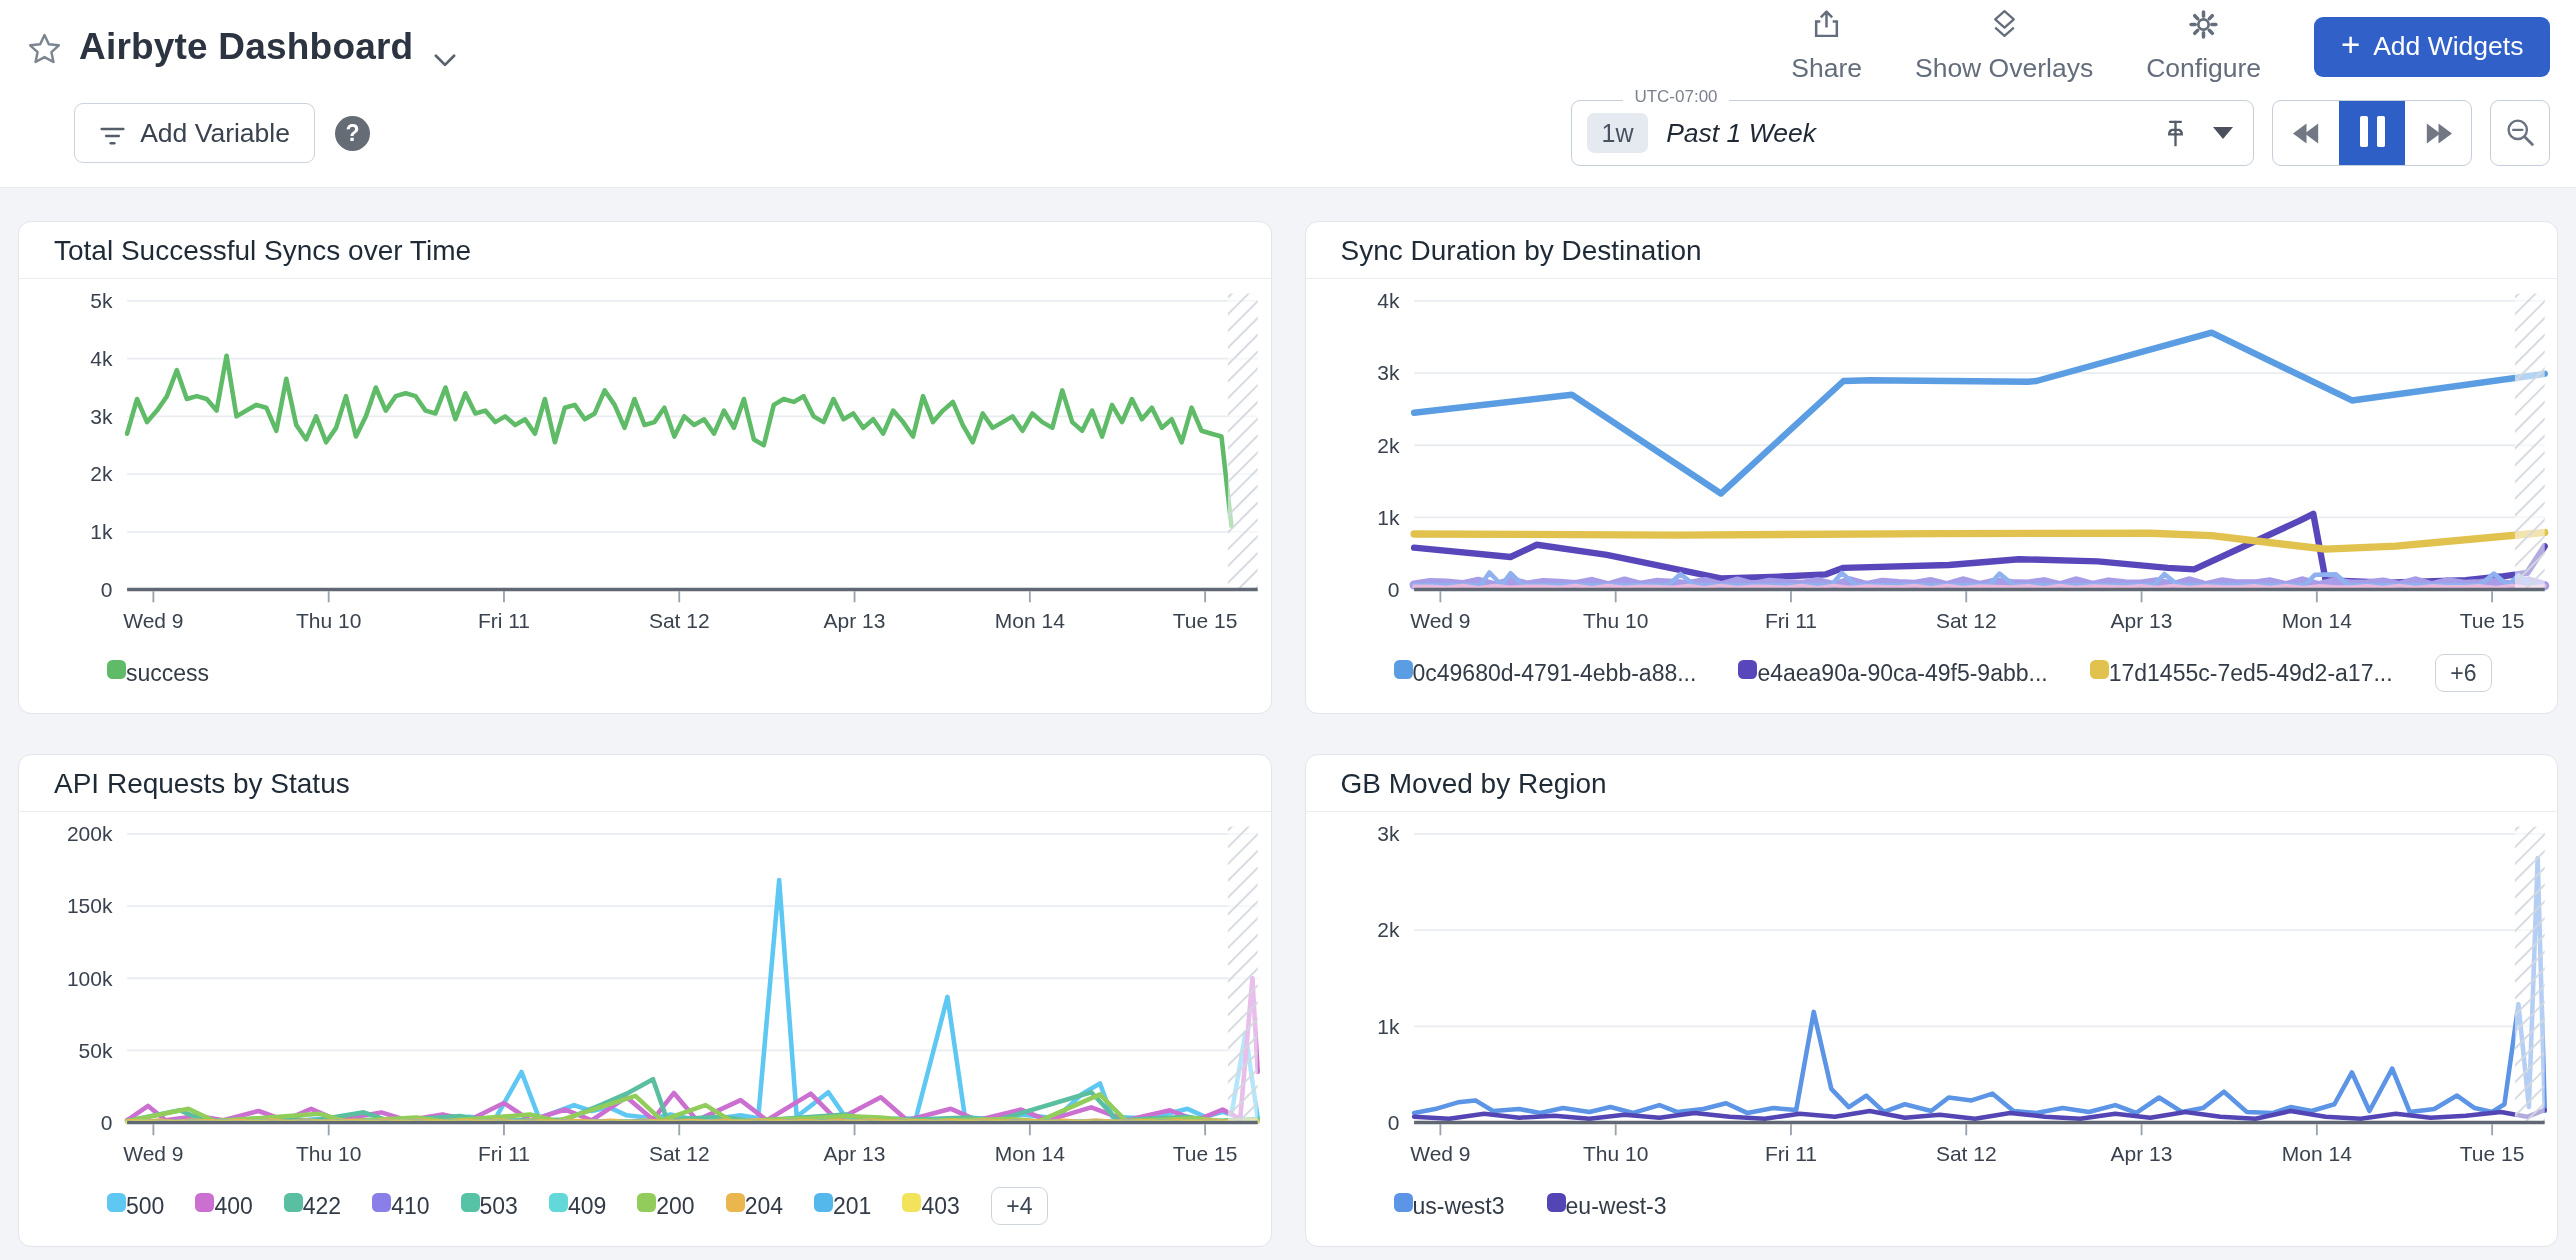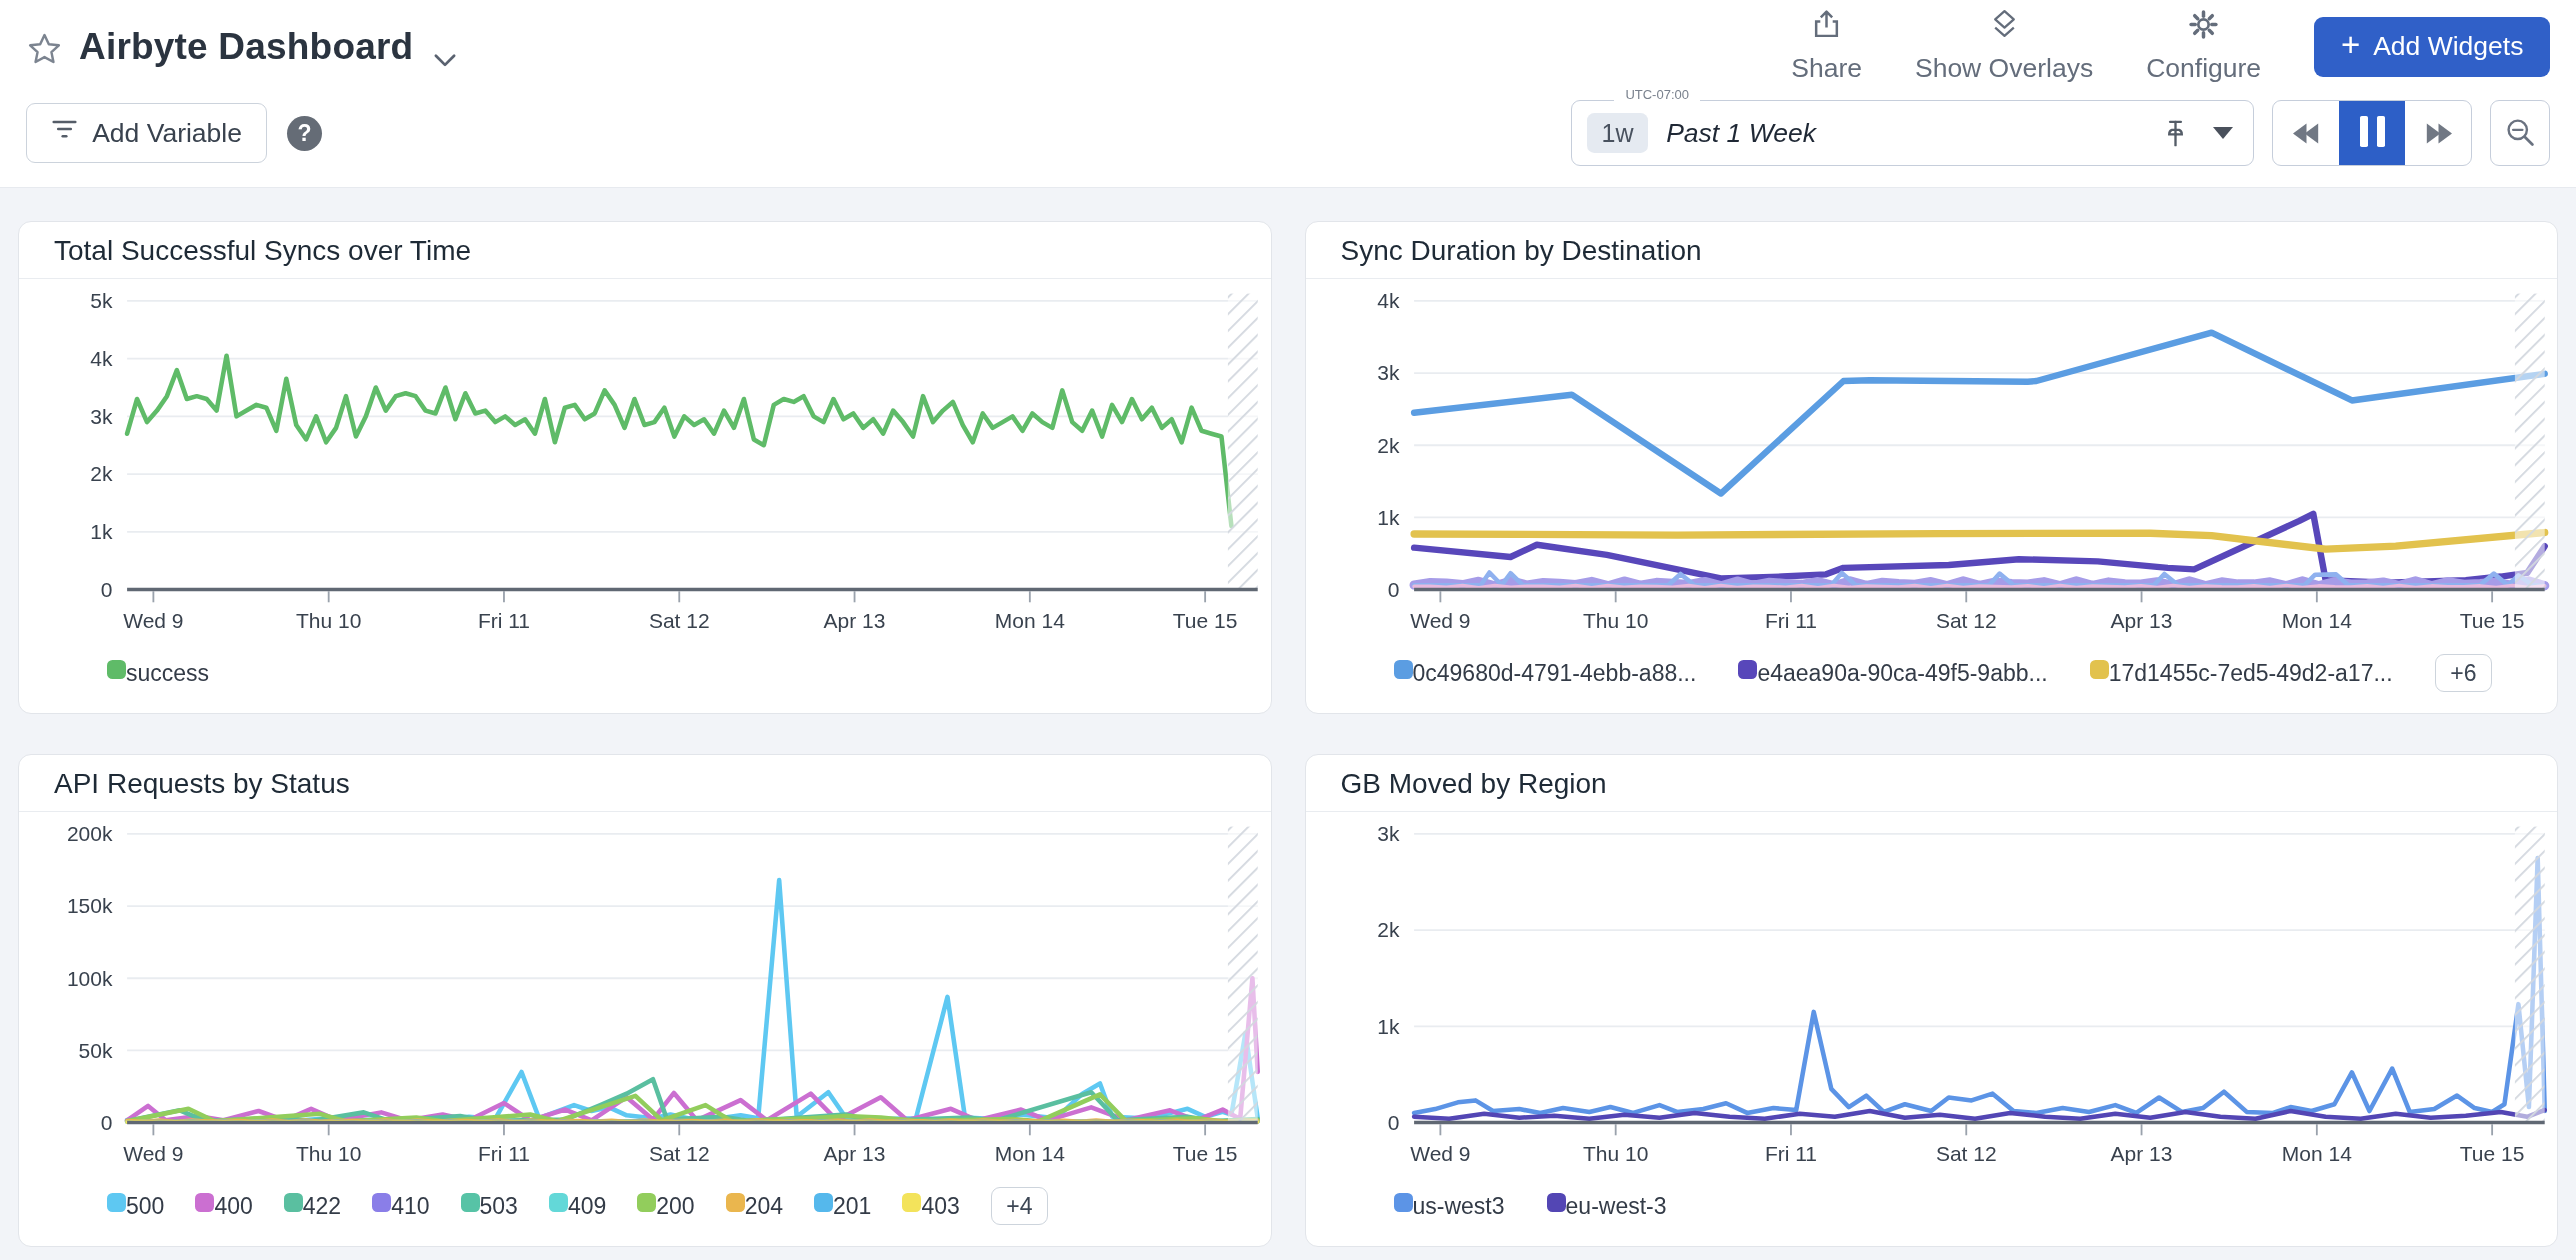--- a/index.html
+++ b/index.html
@@ -15,28 +15,28 @@
   .chev { width:24px; height:14.6px; margin-left:3.7px; }
   .hspacer { flex:1; }
   .hactions { display:flex; align-items:center; gap:53px; }
   .haction { display:flex; align-items:center; gap:12.8px; font-size:26.5px; color:#646d7b; cursor:pointer;flex-direction:column; }
   .haction svg { width:31px; height:31px; }
   .btn-primary { display:flex; align-items:center; gap:12.8px; background:#3060c8; color:#fff;
     font-size:26.5px; font-weight:500; padding:13.7px 27px; border-radius:9px; cursor:pointer; }
   .btn-primary .plus { font-size:33px; font-weight:500; line-height:1; transform:translateY(-1.8px); }
 
   .hrow2 { display:flex; align-items:center; margin-top:12.8px; height:79px; }
-  .btn-outline { display:flex; align-items:flex-start; gap:14.6px; border:1.8px solid #ccd3dc; border-radius:9px;
-    padding:13.7px 24px; font-size:26.5px; color:#39424e; background:#fff; cursor:pointer; }
+  .btn-outline { display:flex; align-items:flex-end; gap:14.6px; border:1.8px solid #ccd3dc; border-radius:9px;
+    padding:13.7px 24px; font-size:26.5px; color:#39424e; background:#fff; cursor:pointer;margin-left:48px; }
   .help { width:35px; height:35px; border-radius:50%; background:#656c76; color:#fff; font-size:23px;
     font-weight:700; display:flex; align-items:center; justify-content:center; margin-left:20px; cursor:pointer; }
   .toolbar-right { display:flex; align-items:center; gap:18px; }
   .timepicker { position:relative; width:683px; height:66px; border:1.8px solid #c6cedb; border-radius:9px;
     background:#fff; display:flex; align-items:center; cursor:pointer; }
-  .tz { position:absolute; top:-14.6px; left:42px; background:#fff; padding:0 11px; font-size:13px; color:#79818d; }
+  .tz { position:absolute; top:-14.6px; left:51px; background:#fff; padding:0 11px; font-size:17px; color:#79818d; }
   .range-chip { background:#e5eaf1; border-radius:7.3px; padding:5.5px 14.6px; font-size:25px; color:#49525f; margin-left:14.6px; }
   .range-label { font-size:26.5px; font-weight:500; color:#1f2835; margin-left:18px;font-style:italic; }
   .tp-spacer { flex:1; }
   .pin { width:27px; height:31px; margin-right:24px; }
   .tp-caret { width:0; height:0; border-left:10px solid transparent; border-right:10px solid transparent;
     border-top:12.8px solid #4a515c; margin-right:20px; }
   .playback { display:flex; height:66px; border:1.8px solid #c6cedb; border-radius:9px; overflow:hidden; background:#fff; }
   .pb-seg { width:66px; height:100%; display:flex; align-items:center; justify-content:center; cursor:pointer; }
   .pb-seg svg { width:31px; height:27px; }
   .pb-pause { background:#2d5fc7; }

